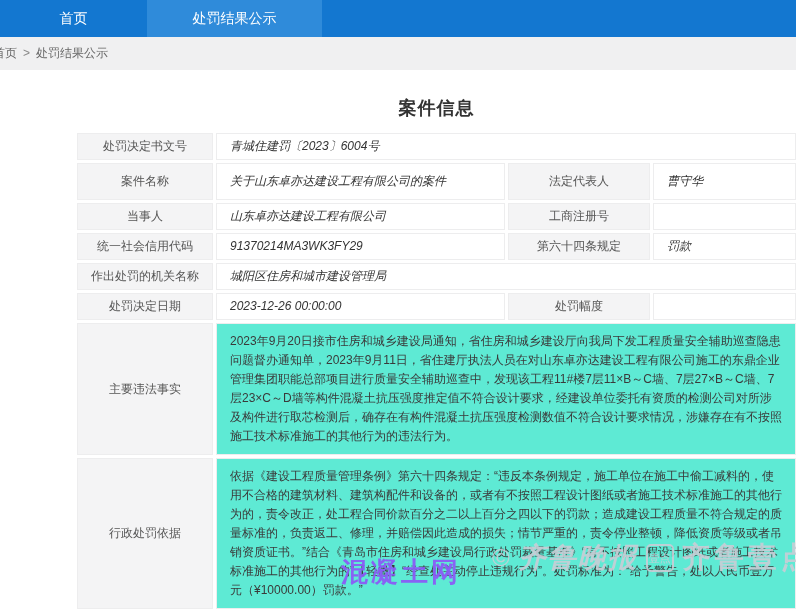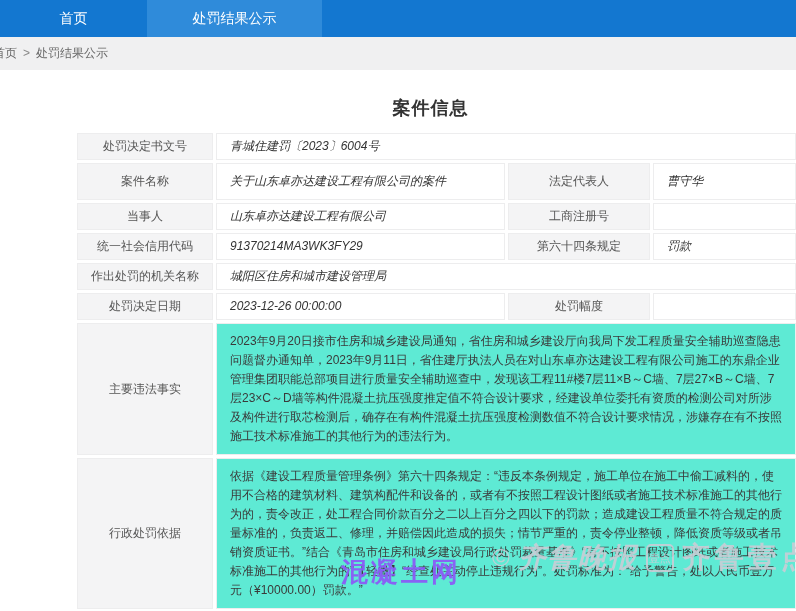--- a/index.html
+++ b/index.html
@@ -12,21 +12,21 @@
   .tab{height:37px;line-height:37px;color:#fff;font-size:14px;text-align:center;cursor:pointer;user-select:none;}
   .tab-home{width:147px;}
   .tab-active{width:175px;background:#2f8bda;}
   
   .breadcrumb-bar{position:absolute;top:37px;left:0;width:796px;height:33px;background:#f0f0f1;
     line-height:33px;font-size:12px;color:#666;white-space:nowrap;}
   .breadcrumb-inner{margin-left:-7px;}
   .crumb{cursor:pointer;}
   .crumb-sep{margin:0 6px;color:#888;}
   
-  .main-title{position:absolute;top:96px;left:71px;width:719px;text-align:center;
+  .main-title{position:absolute;top:96px;left:77px;width:719px;text-align:center;
     font-size:18px;font-weight:600;color:#333;letter-spacing:1px;}
   
   .case-table{position:absolute;top:130px;left:74px;width:725px;
     border-collapse:separate;border-spacing:3px;table-layout:fixed;}
   .case-table td{border:1px solid #ededee;box-sizing:border-box;font-size:12px;overflow:hidden;}
   td.lbl{background:#f4f4f5;color:#555;text-align:center;vertical-align:middle;padding:4px 6px;line-height:17px;}
   td.val{background:#fff;color:#333;text-align:left;vertical-align:middle;padding:4px 13px;line-height:17px;font-style:italic;}
   td.txt{background:#5eead4;color:#3a3a3a;text-align:left;vertical-align:middle;padding:8px 13px;line-height:19px;}
   tr.r35{height:19px;} tr.r37{height:37px;} tr.r99{height:99px;} tr.r112{height:112px;}
   

